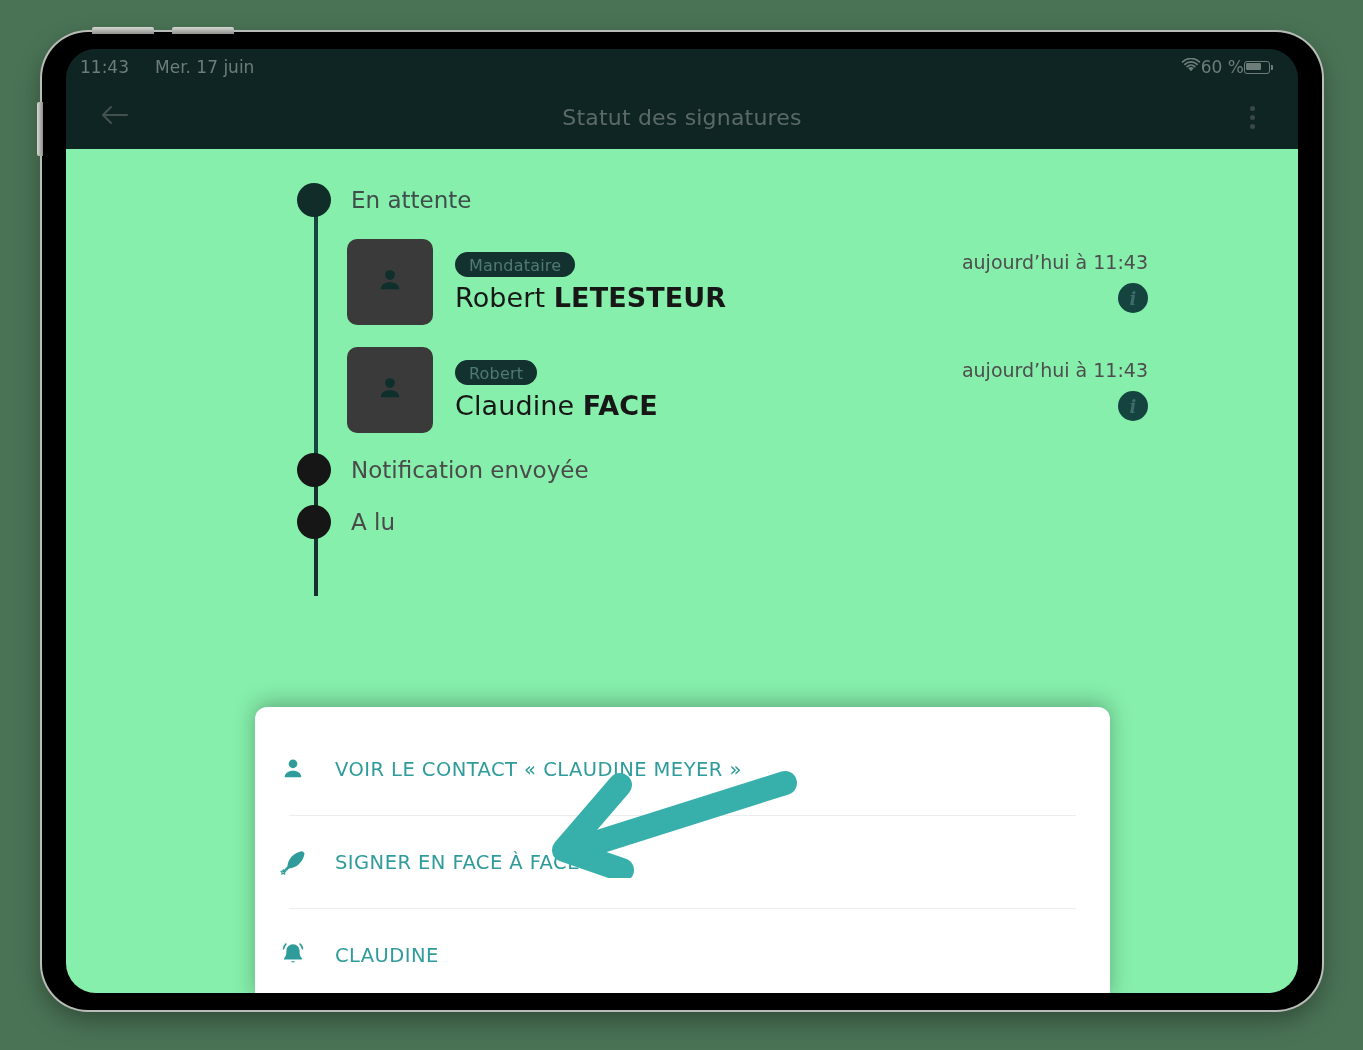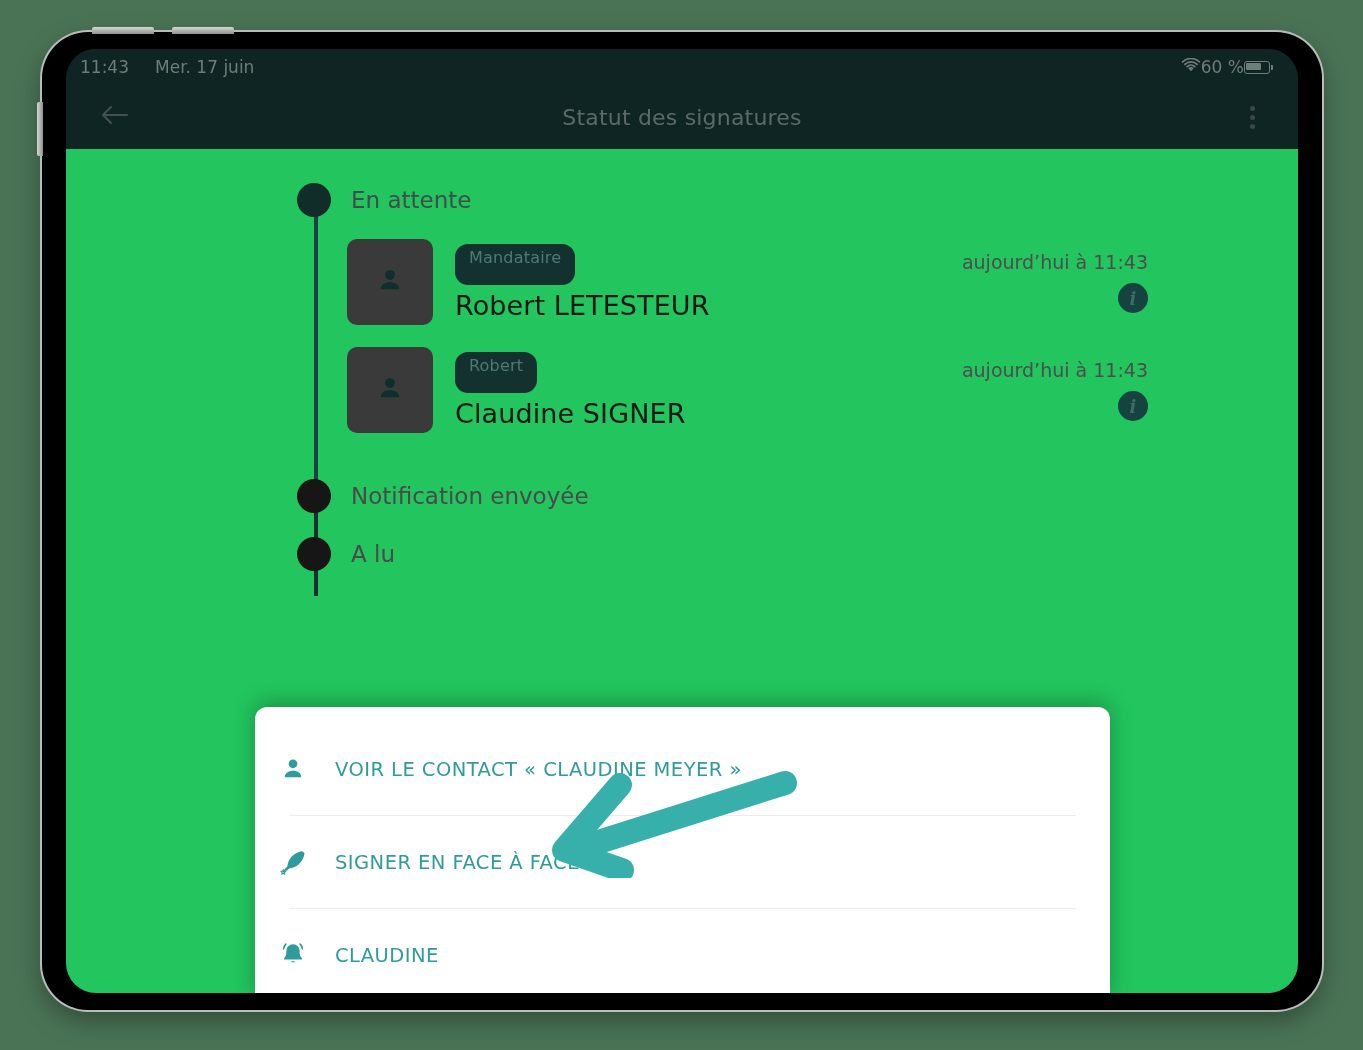--- a/index.html
+++ b/index.html
@@ -133,21 +133,21 @@
     display: block;
     width: 5px; height: 5px;
     border-radius: 50%;
     background: #3b4946;
   }
 
   
   #app-content {
     position: relative;
     height: 852px;
-    background: #22c55e;
+    background: #86efac;
     padding: 34px 0 0 0;
   }
 
   
   #timeline {
     position: relative;
     padding-left: 215px;
   }
   #timeline-rail {
     position: absolute;
@@ -202,31 +202,31 @@
     align-items: center;
     justify-content: center;
     flex: none;
   }
   .person-block { margin-left: 22px; }
   .role-chip {
     display: inline-block;
     background: #13322f;
     color: #4f7a73;
     font-size: 16px;
-    padding: 4px 14px 18px;
+    padding: 4px 14px 2px;
     border-radius: 13px;
     letter-spacing: .2px;
   }
   .person-name {
     font-size: 27px;
     color: #171717;
     margin-top: 5px;
     letter-spacing: .1px;
   }
-  .person-name b { font-weight: 400; }
+  .person-name b { font-weight: 700; }
   .meta-block {
     margin-left: auto;
     text-align: right;
   }
   .meta-time {
     color: #4d4d4d;
     font-size: 19px;
   }
   .info-badge {
     margin-top: 10px;
@@ -379,35 +379,35 @@
             <span>
               <svg width="30" height="30" viewBox="0 0 24 24">
                 <circle cx="12" cy="8" r="3.9" fill="#0f2f2c"></circle>
                 <path d="M4.6 19.4 c0-3.5 3.3-5.6 7.4-5.6 s7.4 2.1 7.4 5.6 Z" fill="#0f2f2c"></path>
               </svg>
             </span>
           </div>
           <div class="person-block">
             <div class="role-chip">Robert</div>
             <div class="person-name">
-              <span>Claudine </span><b>SIGNER</b>
+              <span>Claudine </span><b>FACE</b>
             </div>
           </div>
           <div class="meta-block">
             <div class="meta-time">aujourd’hui à 11:43</div>
             <div class="info-badge">i</div>
           </div>
         </div>
 
-        <div class="tl-step" style="margin-top:46px">
+        <div class="tl-step" style="margin-top:20px">
           <div class="tl-dot plain"></div>
           <div class="tl-label plain">Notification envoyée</div>
         </div>
 
-        <div class="tl-step" style="margin-top:24px">
+        <div class="tl-step" style="margin-top:18px">
           <div class="tl-dot plain"></div>
           <div class="tl-label plain">A lu</div>
         </div>
 
       </div>
 
       <div id="bottom-sheet">
 
         <div class="sheet-item">
           <span class="sheet-icon">

